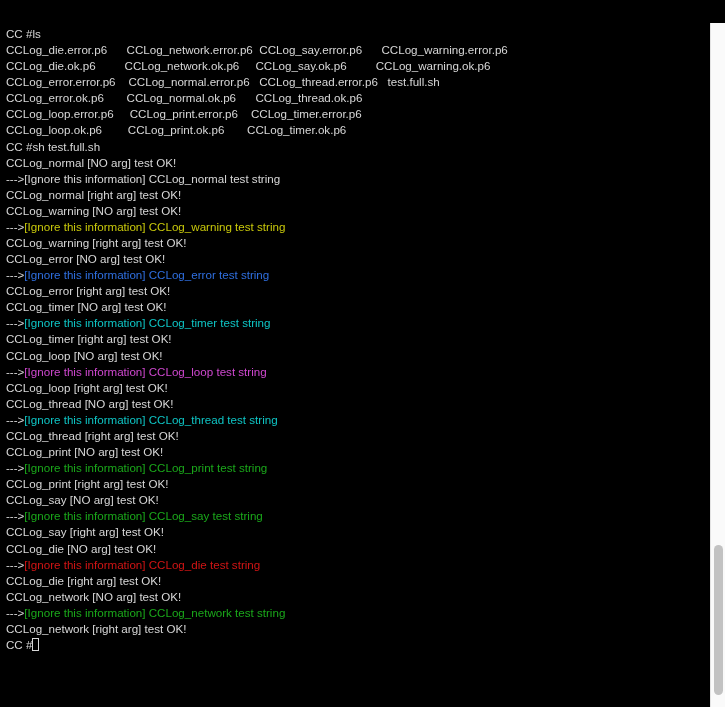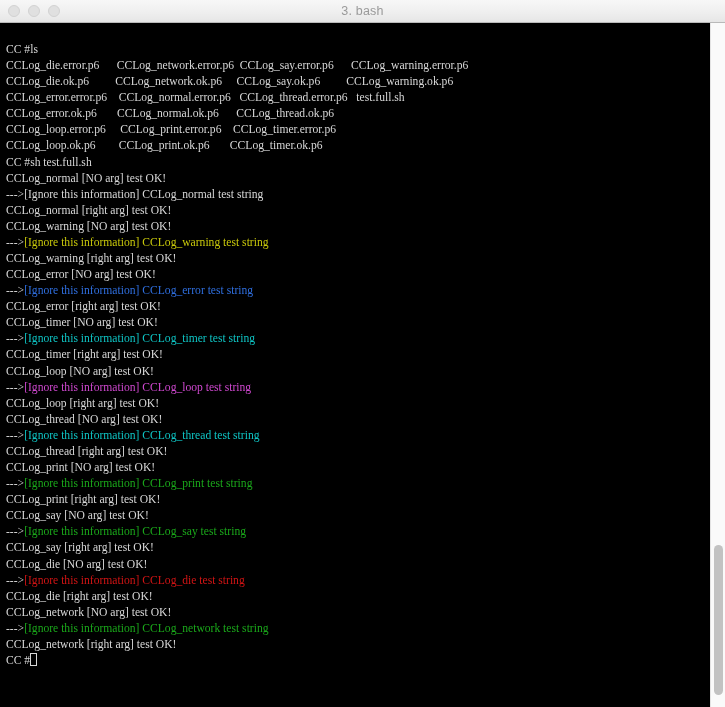--- a/index.html
+++ b/index.html
@@ -64,27 +64,26 @@
     width: 725px;
     height: 684px;
     background: #000000;
     overflow: hidden;
   }
   #screen {
     position: absolute;
     left: 6px;
     top: 3px;
     width: 700px;
-    font-family: Liberation Serif, serif;
+    font-family: Liberation Sans, sans-serif;
     font-size: 11.6px;
     line-height: 16.08px;
     color: #d8d8d8;
     white-space: pre;
     letter-spacing: 0px;
-    margin-top: 16px;
   }
   .line {
     height: 16.08px;
     white-space: pre;
   }
   .cursor {
     display: inline-block;
     width: 6.9px;
     height: 13px;
     border: 1px solid #d8d8d8;
@@ -109,28 +108,20 @@
     width: 9px;
     border-radius: 5px;
     background: #c2c2c2;
   }
 </style>
 </head>
 <body>
 
 <div id="window">
 
-  <div id="titlebar">
-    <div class="lights">
-      <span class="light"></span>
-      <span class="light"></span>
-      <span class="light"></span>
-    </div>
-    <div id="title-text">3. bash</div>
-  </div>
 
   <div id="terminal">
     <div id="screen"><div class="line"><span style="color: rgb(216, 216, 216);">CC #ls</span></div><div class="line"><span style="color: rgb(216, 216, 216);">CCLog_die.error.p6      CCLog_network.error.p6  CCLog_say.error.p6      CCLog_warning.error.p6</span></div><div class="line"><span style="color: rgb(216, 216, 216);">CCLog_die.ok.p6         CCLog_network.ok.p6     CCLog_say.ok.p6         CCLog_warning.ok.p6</span></div><div class="line"><span style="color: rgb(216, 216, 216);">CCLog_error.error.p6    CCLog_normal.error.p6   CCLog_thread.error.p6   test.full.sh</span></div><div class="line"><span style="color: rgb(216, 216, 216);">CCLog_error.ok.p6       CCLog_normal.ok.p6      CCLog_thread.ok.p6</span></div><div class="line"><span style="color: rgb(216, 216, 216);">CCLog_loop.error.p6     CCLog_print.error.p6    CCLog_timer.error.p6</span></div><div class="line"><span style="color: rgb(216, 216, 216);">CCLog_loop.ok.p6        CCLog_print.ok.p6       CCLog_timer.ok.p6</span></div><div class="line"><span style="color: rgb(216, 216, 216);">CC #sh test.full.sh</span></div><div class="line"><span style="color: rgb(216, 216, 216);">CCLog_normal [NO arg] test OK!</span></div><div class="line"><span style="color: rgb(216, 216, 216);">---&gt;</span><span style="color: rgb(216, 216, 216);">[Ignore this information] CCLog_normal test string</span></div><div class="line"><span style="color: rgb(216, 216, 216);">CCLog_normal [right arg] test OK!</span></div><div class="line"><span style="color: rgb(216, 216, 216);">CCLog_warning [NO arg] test OK!</span></div><div class="line"><span style="color: rgb(216, 216, 216);">---&gt;</span><span style="color: rgb(201, 201, 10);">[Ignore this information] CCLog_warning test string</span></div><div class="line"><span style="color: rgb(216, 216, 216);">CCLog_warning [right arg] test OK!</span></div><div class="line"><span style="color: rgb(216, 216, 216);">CCLog_error [NO arg] test OK!</span></div><div class="line"><span style="color: rgb(216, 216, 216);">---&gt;</span><span style="color: rgb(47, 111, 224);">[Ignore this information] CCLog_error test string</span></div><div class="line"><span style="color: rgb(216, 216, 216);">CCLog_error [right arg] test OK!</span></div><div class="line"><span style="color: rgb(216, 216, 216);">CCLog_timer [NO arg] test OK!</span></div><div class="line"><span style="color: rgb(216, 216, 216);">---&gt;</span><span style="color: rgb(14, 197, 197);">[Ignore this information] CCLog_timer test string</span></div><div class="line"><span style="color: rgb(216, 216, 216);">CCLog_timer [right arg] test OK!</span></div><div class="line"><span style="color: rgb(216, 216, 216);">CCLog_loop [NO arg] test OK!</span></div><div class="line"><span style="color: rgb(216, 216, 216);">---&gt;</span><span style="color: rgb(208, 72, 208);">[Ignore this information] CCLog_loop test string</span></div><div class="line"><span style="color: rgb(216, 216, 216);">CCLog_loop [right arg] test OK!</span></div><div class="line"><span style="color: rgb(216, 216, 216);">CCLog_thread [NO arg] test OK!</span></div><div class="line"><span style="color: rgb(216, 216, 216);">---&gt;</span><span style="color: rgb(14, 197, 197);">[Ignore this information] CCLog_thread test string</span></div><div class="line"><span style="color: rgb(216, 216, 216);">CCLog_thread [right arg] test OK!</span></div><div class="line"><span style="color: rgb(216, 216, 216);">CCLog_print [NO arg] test OK!</span></div><div class="line"><span style="color: rgb(216, 216, 216);">---&gt;</span><span style="color: rgb(26, 168, 26);">[Ignore this information] CCLog_print test string</span></div><div class="line"><span style="color: rgb(216, 216, 216);">CCLog_print [right arg] test OK!</span></div><div class="line"><span style="color: rgb(216, 216, 216);">CCLog_say [NO arg] test OK!</span></div><div class="line"><span style="color: rgb(216, 216, 216);">---&gt;</span><span style="color: rgb(26, 168, 26);">[Ignore this information] CCLog_say test string</span></div><div class="line"><span style="color: rgb(216, 216, 216);">CCLog_say [right arg] test OK!</span></div><div class="line"><span style="color: rgb(216, 216, 216);">CCLog_die [NO arg] test OK!</span></div><div class="line"><span style="color: rgb(216, 216, 216);">---&gt;</span><span style="color: rgb(210, 20, 20);">[Ignore this information] CCLog_die test string</span></div><div class="line"><span style="color: rgb(216, 216, 216);">CCLog_die [right arg] test OK!</span></div><div class="line"><span style="color: rgb(216, 216, 216);">CCLog_network [NO arg] test OK!</span></div><div class="line"><span style="color: rgb(216, 216, 216);">---&gt;</span><span style="color: rgb(26, 168, 26);">[Ignore this information] CCLog_network test string</span></div><div class="line"><span style="color: rgb(216, 216, 216);">CCLog_network [right arg] test OK!</span></div><div class="line"><span style="color: rgb(216, 216, 216);">CC #</span><span class="cursor"></span></div></div>
   </div>
 
   <div id="scrollbar">
     <div id="scroll-thumb" style="top: 522px; height: 150px;"></div>
   </div>
 
 </div>

